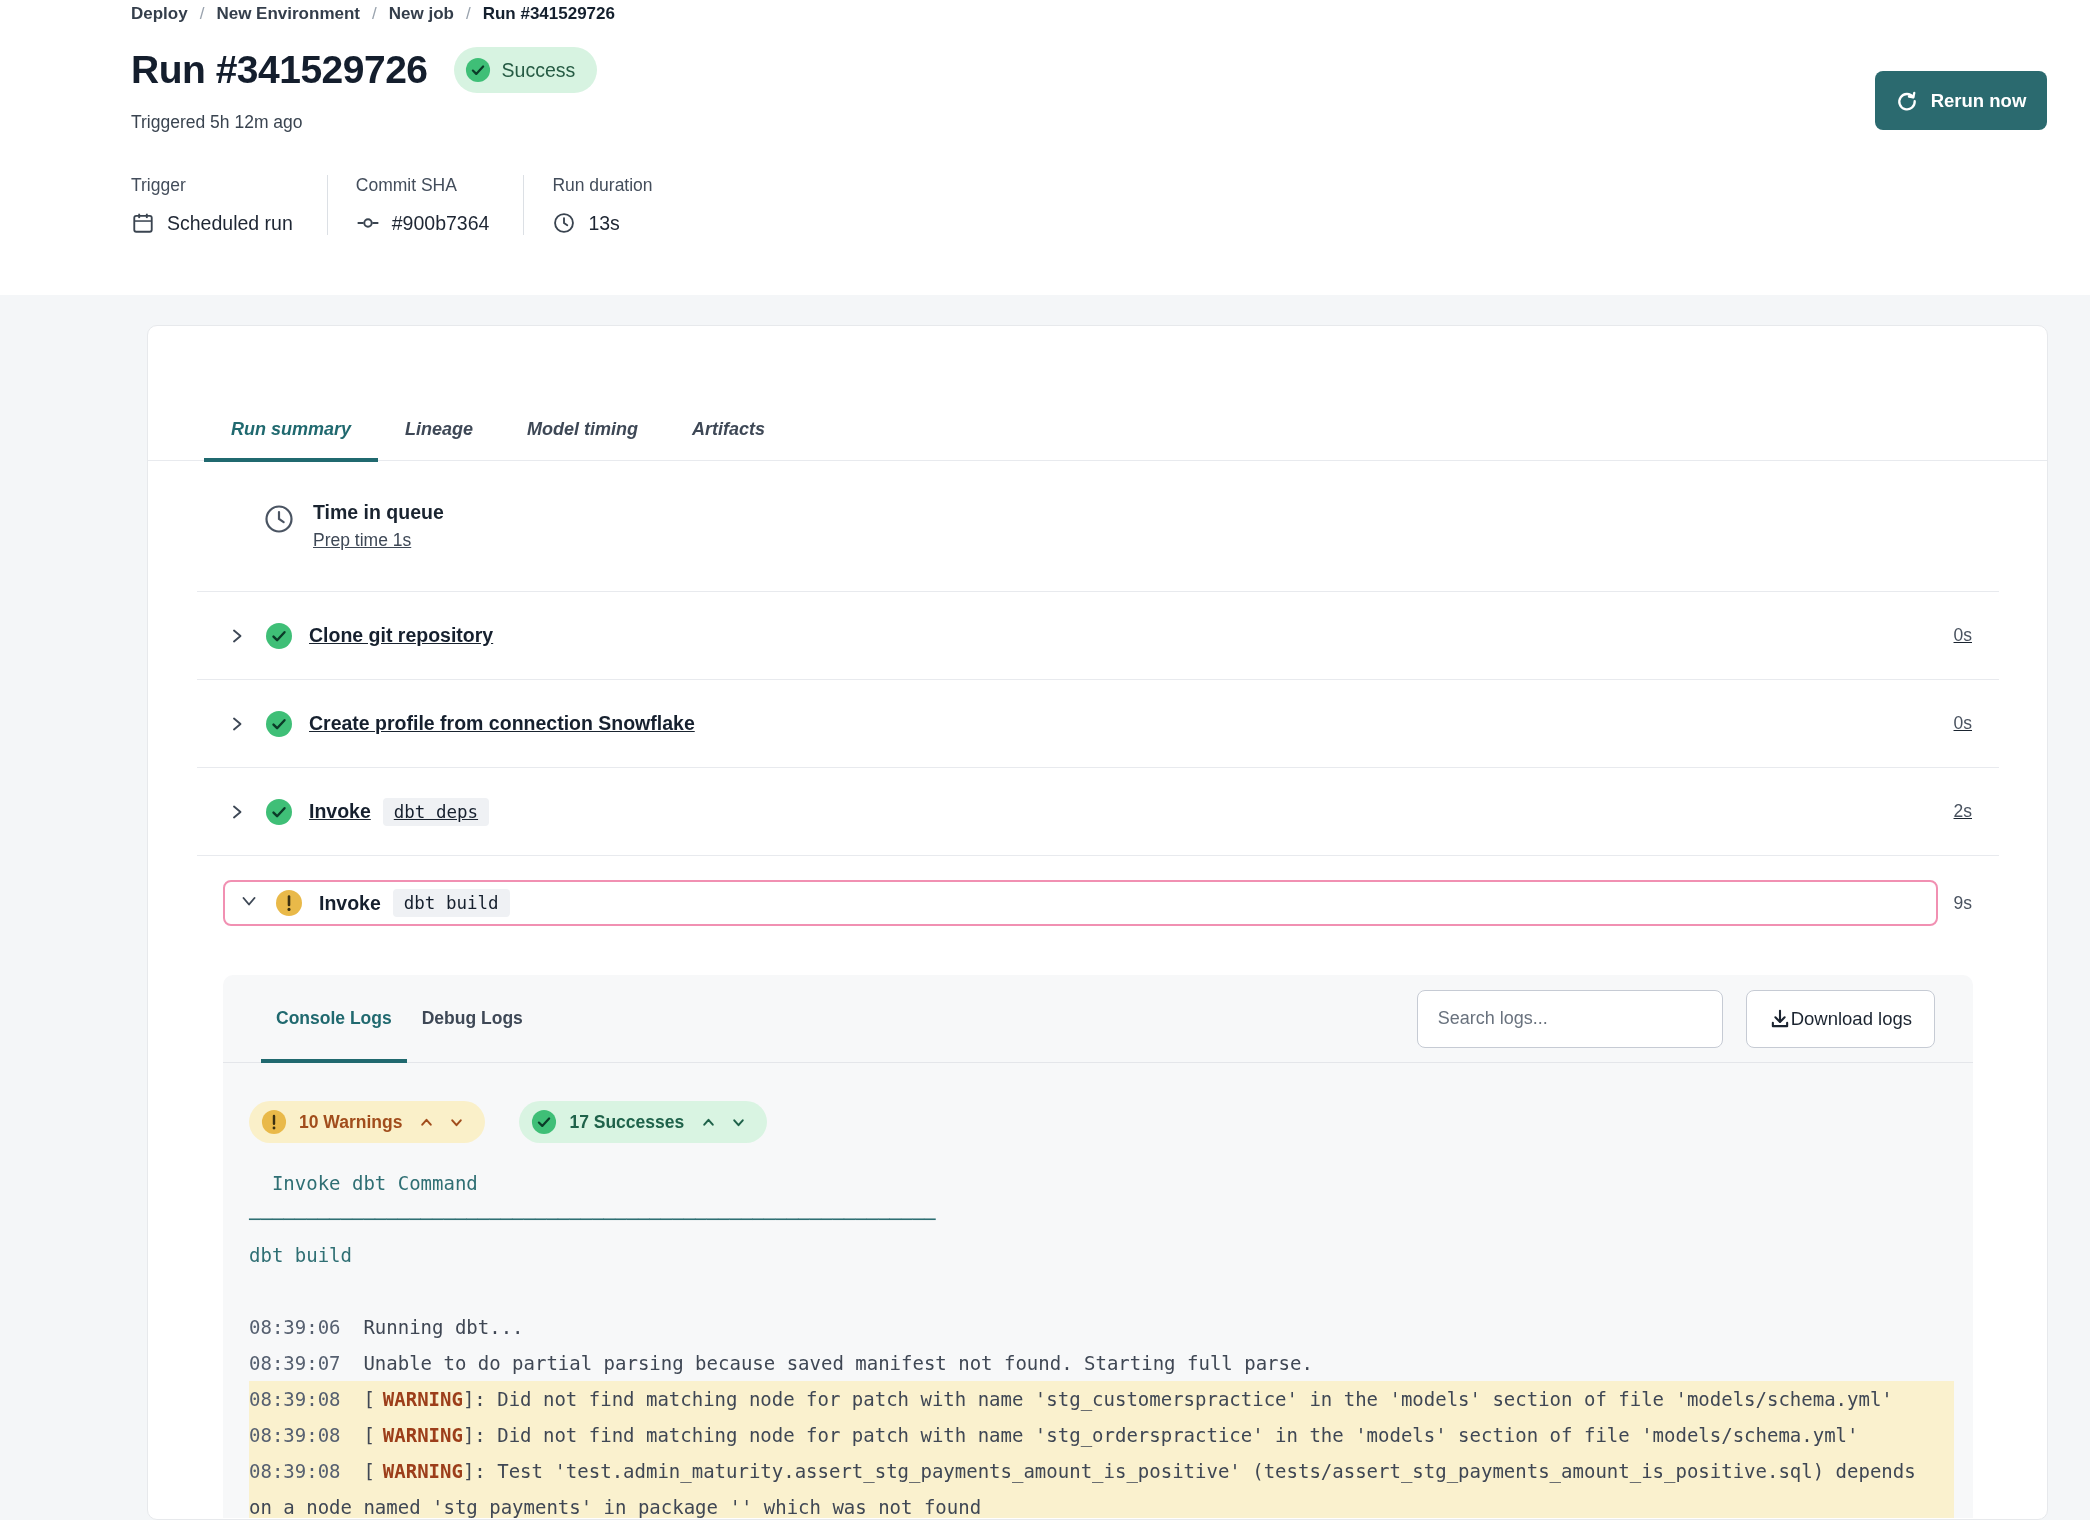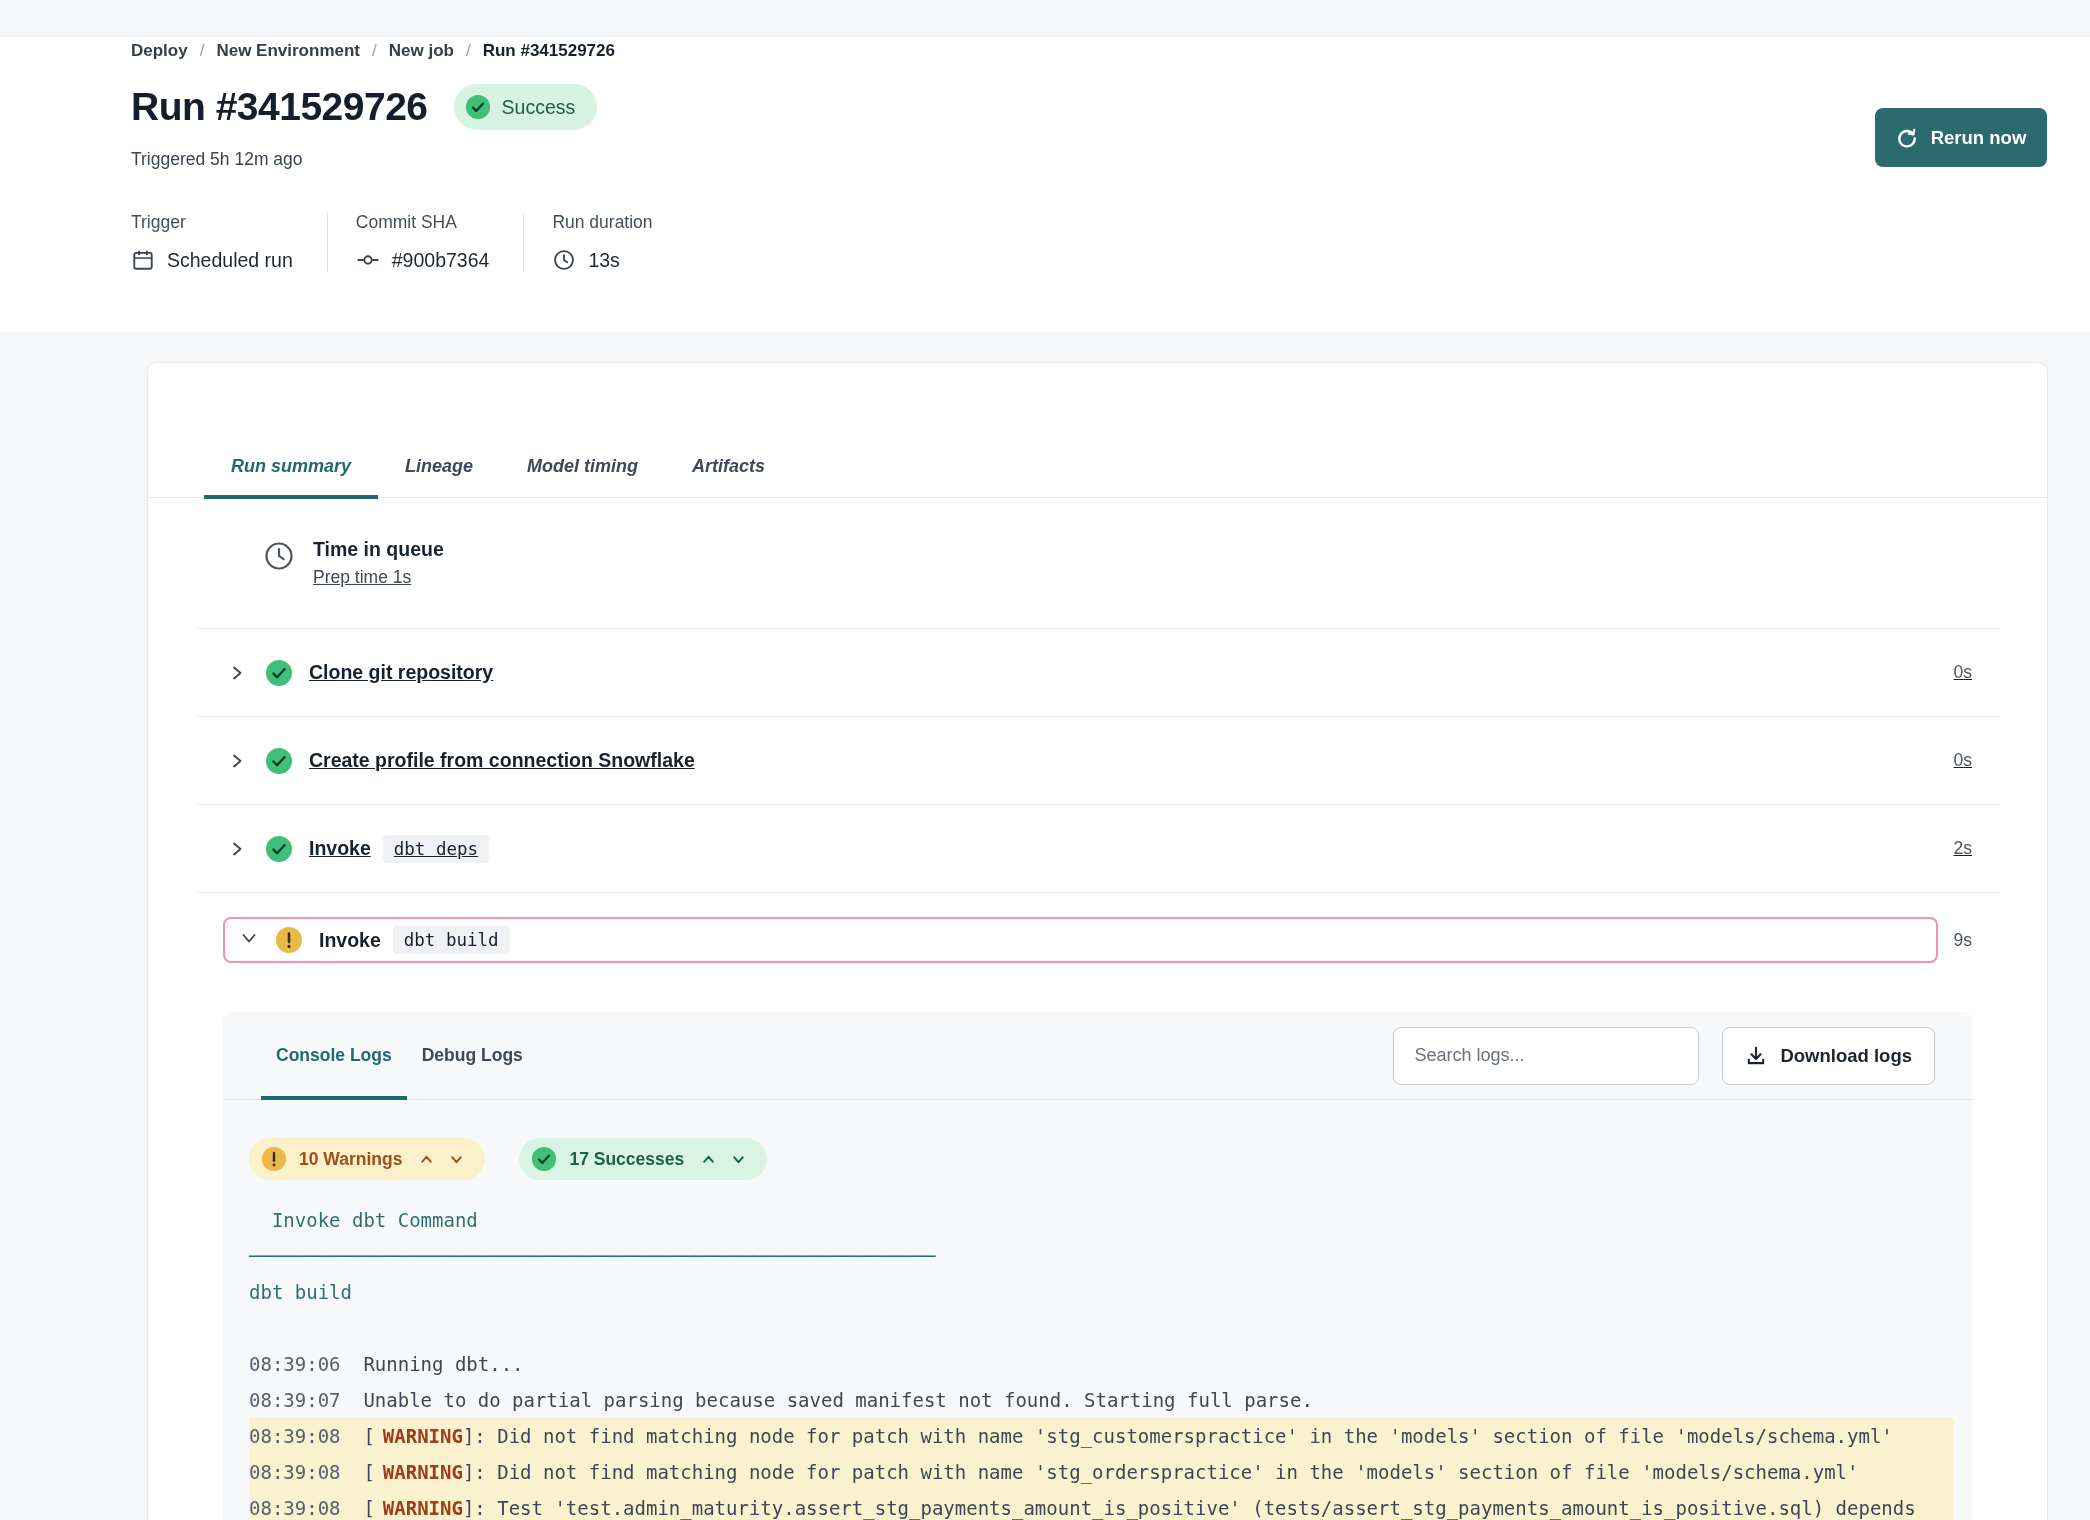--- a/index.html
+++ b/index.html
@@ -1,20 +1,20 @@
 <!DOCTYPE html>
 <html><head>
 <meta charset="utf-8">
 <style>
   * { margin:0; padding:0; box-sizing:border-box; }
   html,body { width:2090px; height:1520px; overflow:hidden; background:#F4F6F8;
               font-family:"Liberation Sans", sans-serif; color:#1A2430; }
 
   
-  .page-header { background:#FFFFFF; height:295px; padding:2px 0 0 131px; position:relative;margin-top:37px; }
+  .page-header { background:#FFFFFF; height:295px; padding:2px 0 0 131px; position:relative; }
 
   .breadcrumb { display:flex; align-items:center; gap:12px; font-size:17px; height:24px; }
   .crumb { color:#343E4B; font-weight:600; cursor:pointer; }
   .crumb-sep { color:#9AA3AE; font-weight:400; }
   .crumb.current { color:#14202E; font-weight:700; }
 
   .title-row { display:flex; align-items:center; gap:26px; margin-top:18px; height:52px; }
   .run-title { font-size:39px; font-weight:700; color:#141E2D; letter-spacing:-0.5px; }
   .status-badge { display:inline-flex; align-items:center; gap:11px; background:#D7F3E1;
                   border-radius:23px; height:46px; padding:0 22px 0 11px;
@@ -78,22 +78,22 @@
                  font-weight:600; color:#3E4856; position:relative; cursor:pointer; }
   .console-tab.active { color:#20696F; }
   .console-tab.active::after { content:""; position:absolute; left:0; right:0; bottom:-1px;
                                height:4px; background:#20696F; }
   .console-controls { margin-left:auto; display:flex; gap:23px; }
   .search-input { width:306px; height:58px; border:1px solid #C6CBD4; border-radius:8px;
                   background:#FFFFFF; padding:0 20px; font-size:18px; color:#1B2430;
                   font-family:"Liberation Sans", sans-serif; }
   .search-input::placeholder { color:#69727E; }
   .download-btn { height:58px; border:1px solid #C6CBD4; border-radius:8px; background:#FFFFFF;
-                  padding:0 22px; display:flex; align-items:center; gap:13px; font-size:18.5px;
-                  color:#1B2430; cursor:pointer; font-family:"Liberation Sans", sans-serif;font-weight:bold; }
+                  padding:0 22px; display:flex; align-items:center; font-size:18.5px;
+                  color:#1B2430; cursor:pointer; font-family:"Liberation Sans", sans-serif; }
 
   .badges-row { padding:38px 0 0 26px; display:flex; gap:34px; }
   .badge-pill { height:42px; border-radius:21px; display:inline-flex; align-items:center;
                 padding:0 20px 0 12px; gap:12px; font-size:17.5px; font-weight:700; }
   .badge-pill.warn { background:#FAF0C9; color:#A14D1C; }
   .badge-pill.succ { background:#D9F4E2; color:#1F624A; }
   .pill-chevrons { display:flex; gap:13px; margin-left:4px; }
   .pill-chevrons svg { cursor:pointer; display:block; }
 
   .log-area { margin:22px 19px 0 26px; font-family:"DejaVu Sans Mono", monospace;

